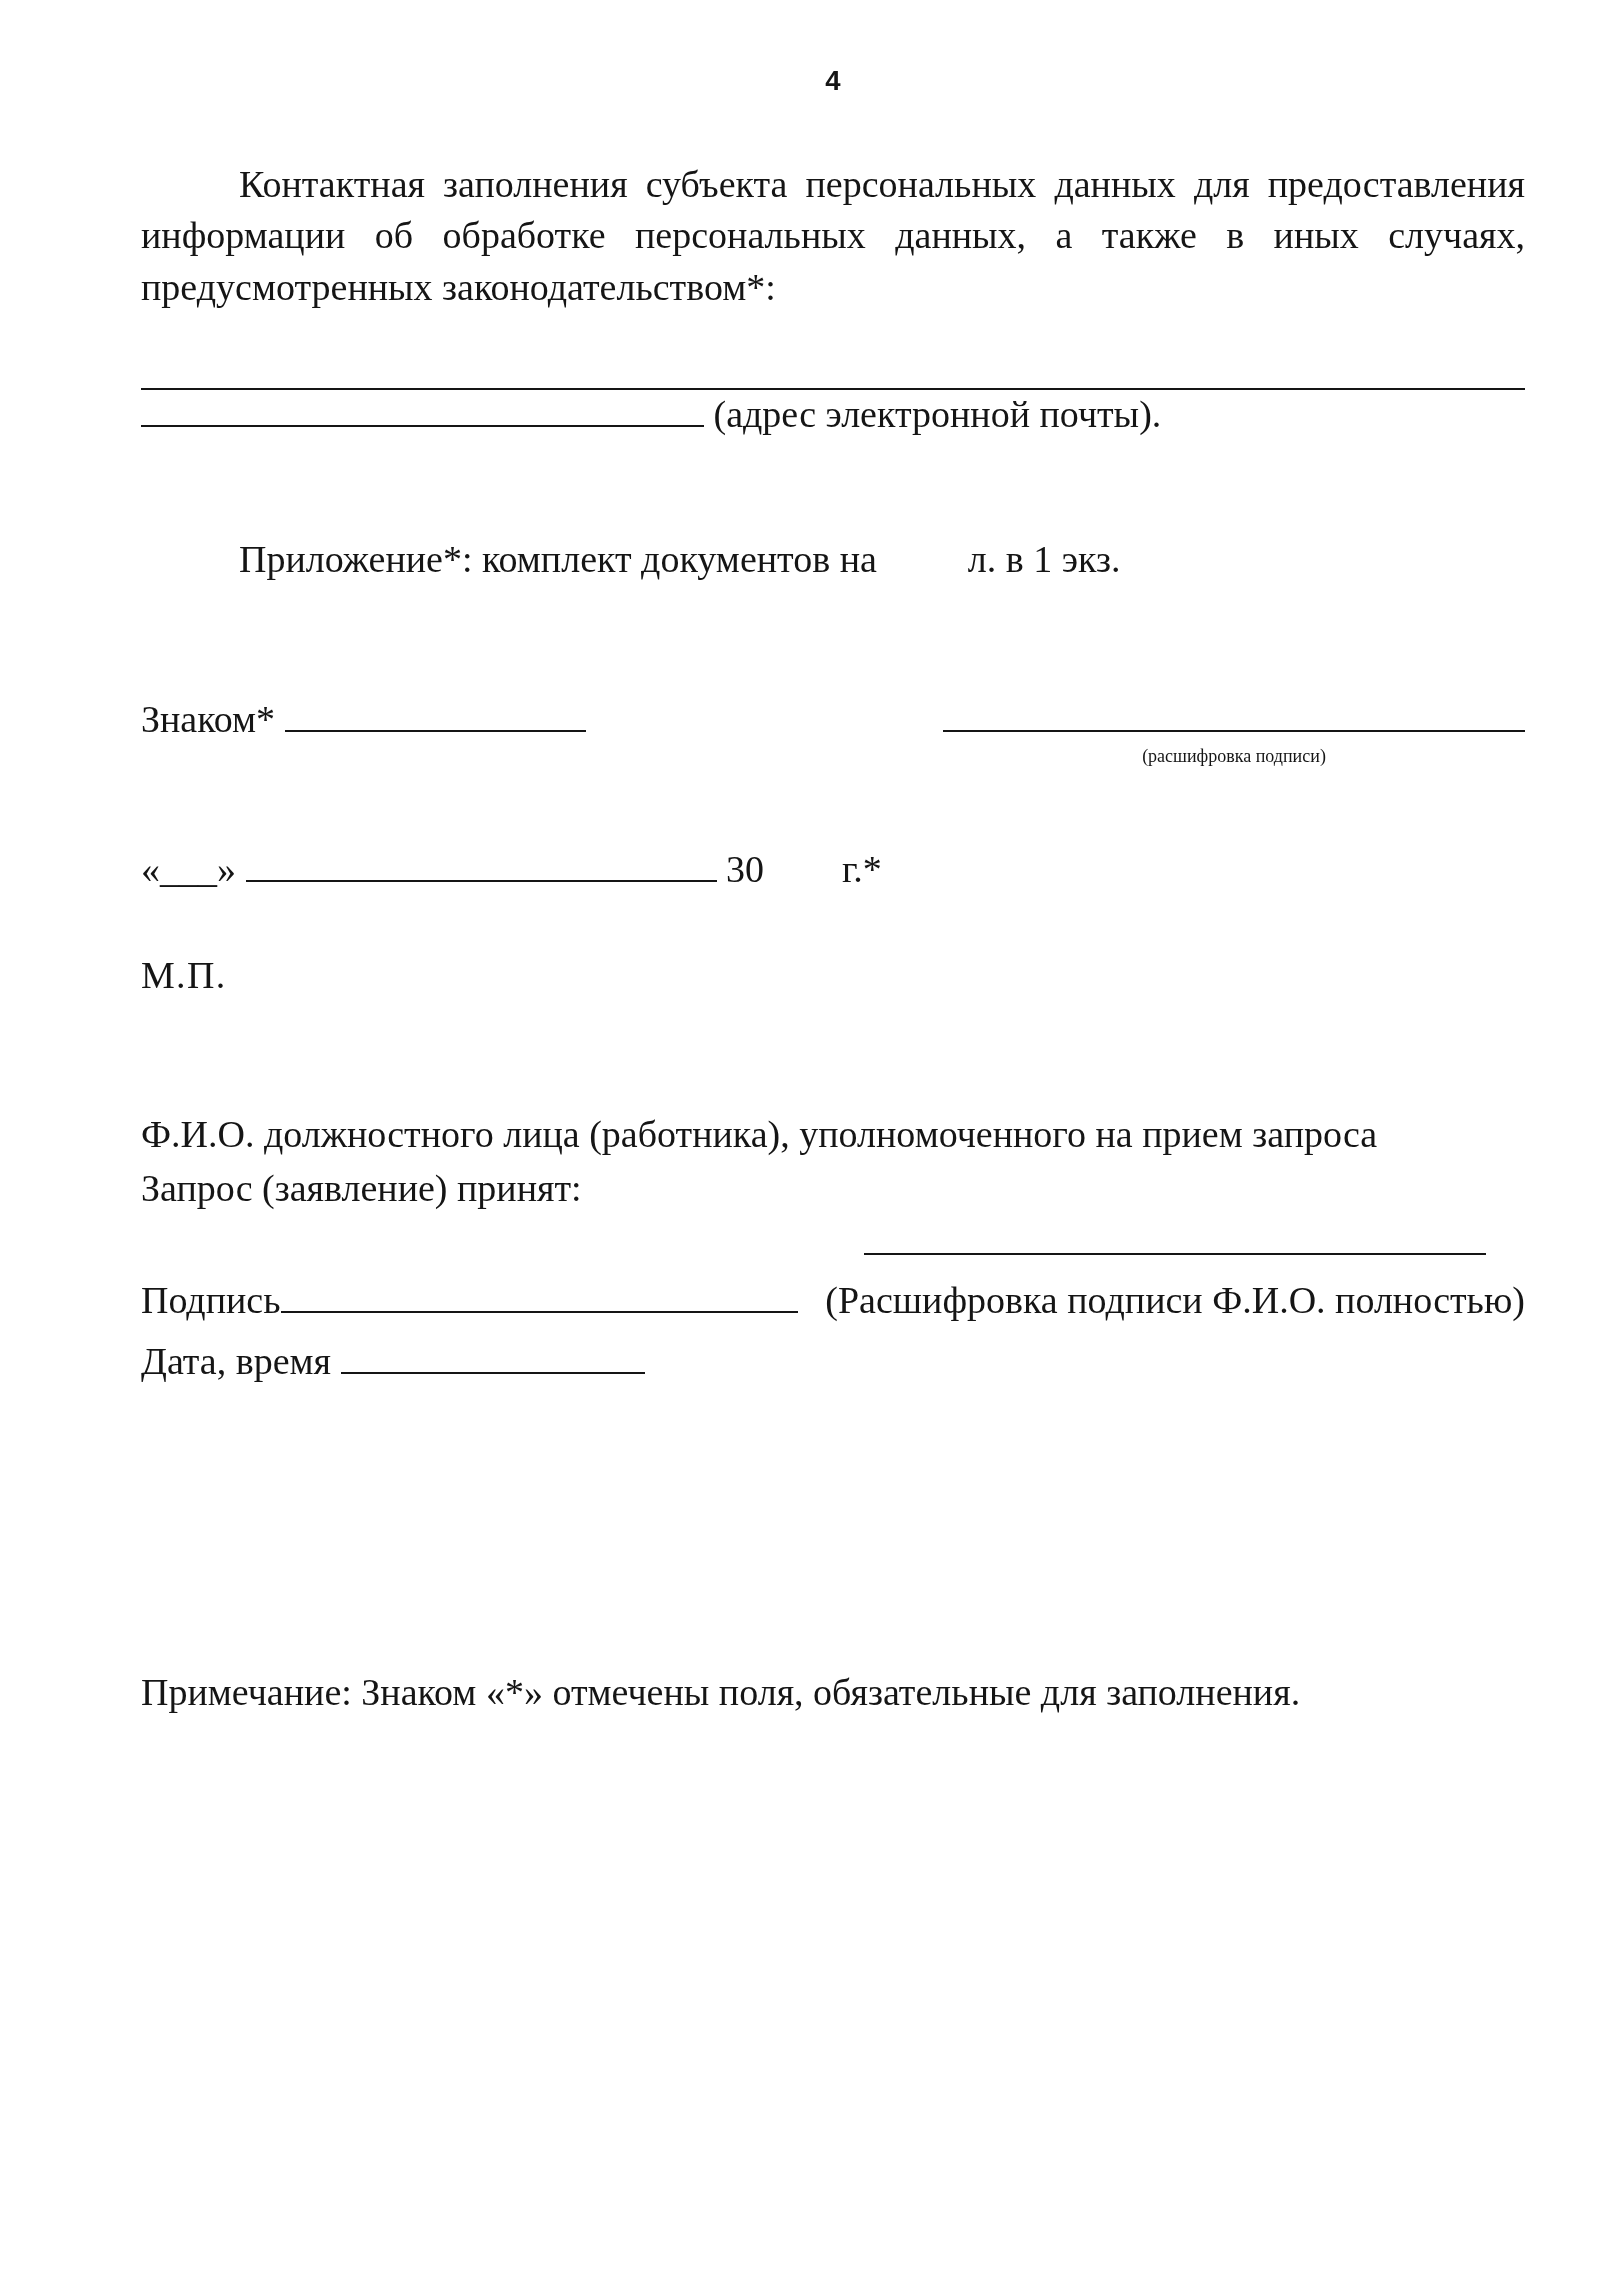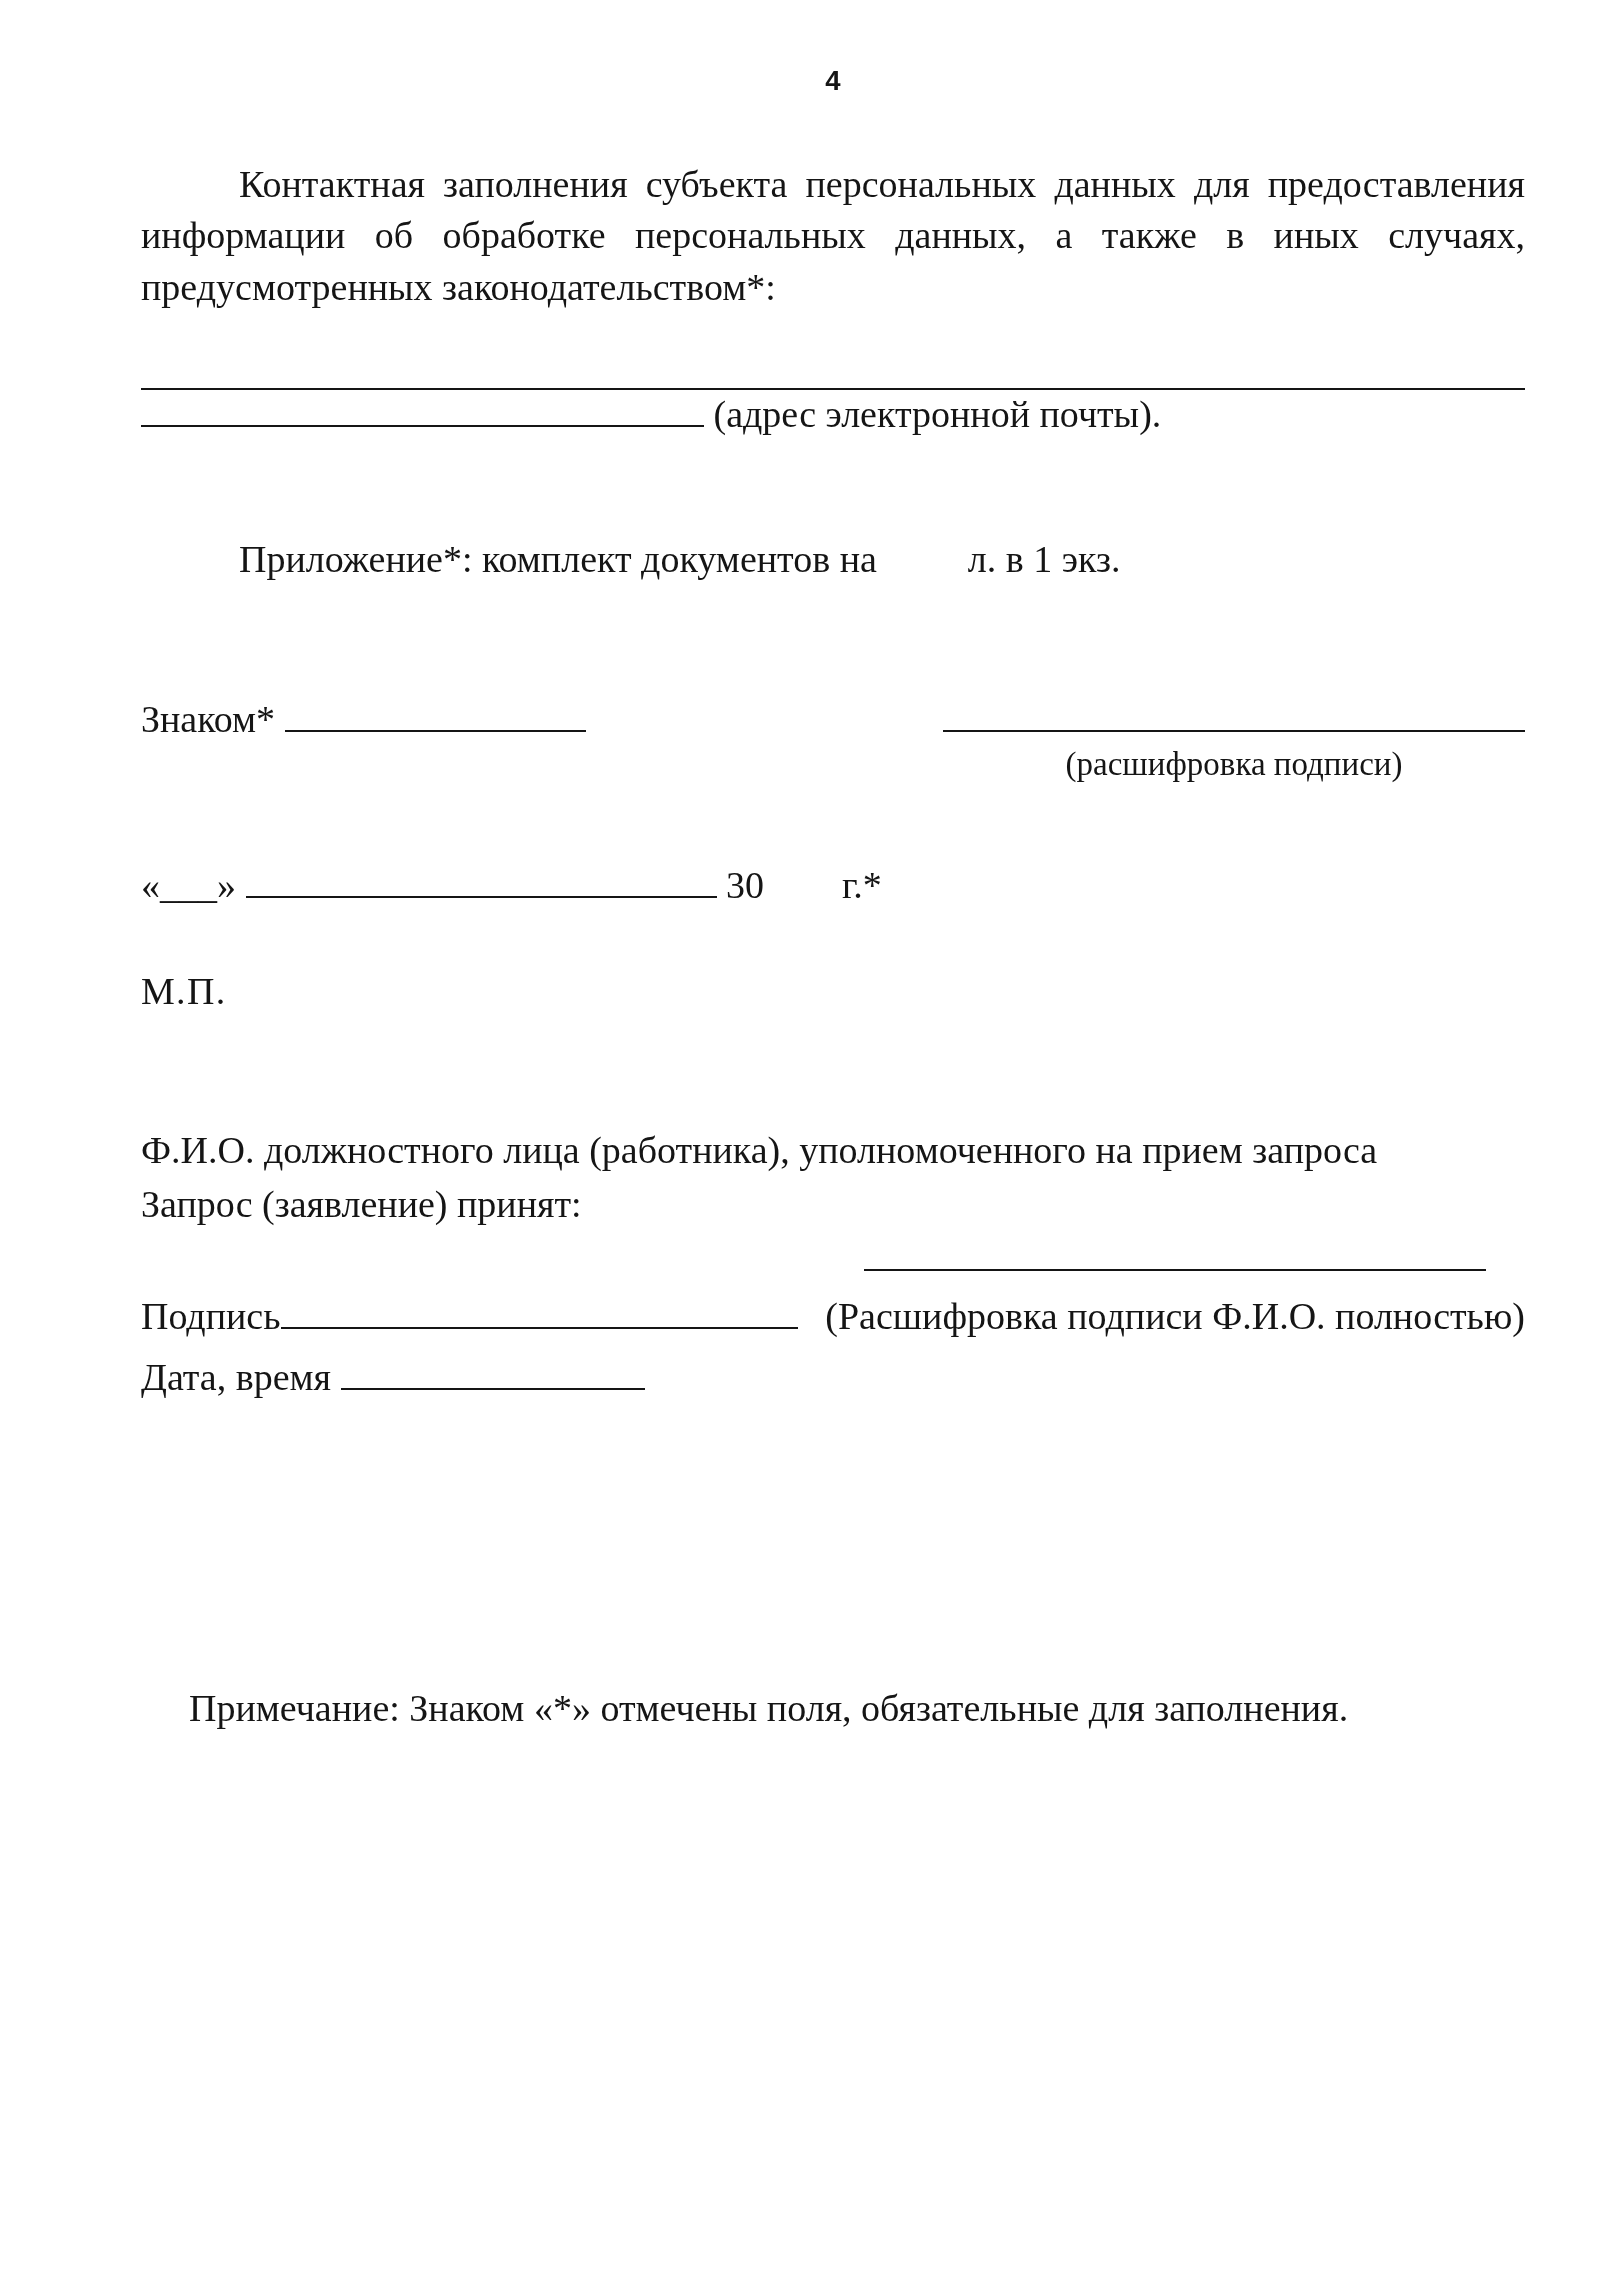--- a/index.html
+++ b/index.html
@@ -69,21 +69,21 @@
     margin-top: 115px;
     display: flex;
     justify-content: space-between;
     align-items: flex-start;
   }
   .sig-right {
     display: inline-block;
     text-align: center;
   }
   .sig-caption {
-    font-size: 33px;
+    font-size: 18px;
     margin-top: 5.2px;
   }
   .date-row {
     margin-top: 79px;
   }
   .stamp {
     margin-top: 62px;
     letter-spacing: 1.3px;
   }
   .request {
@@ -97,21 +97,20 @@
   }
   .request-caption {
     font-size: 38px;
     margin-top: 3.9px;
   }
   .request-date {
     margin-top: 6.5px;
   }
   .note {
     margin-top: 281px;
-    margin-left: 48px;
   }
 </style>
 </head>
 <body>
 
 <div class="content">
 
   <div class="page-number">4</div>
 
   <div class="para">Контактная заполнения субъекта персональных данных для предоставления информации об обработке персональных данных, а также в иных случаях, предусмотренных законодательством*:</div>

